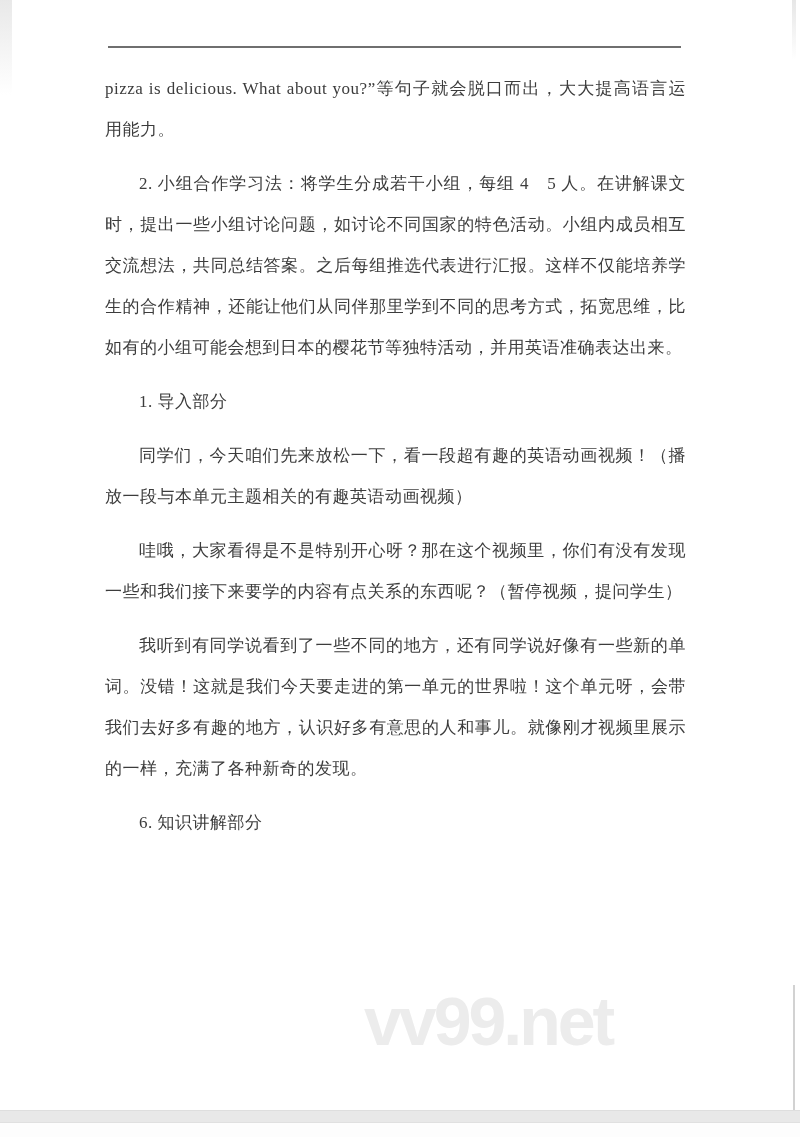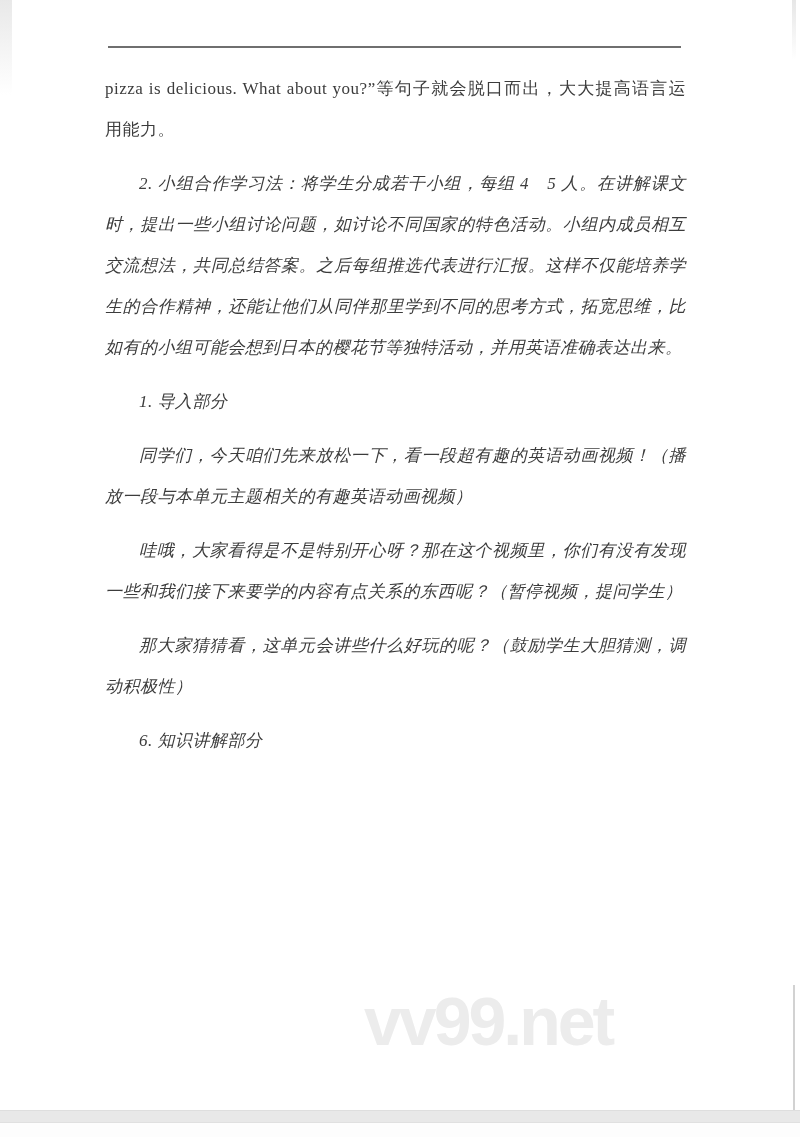--- a/index.html
+++ b/index.html
@@ -57,21 +57,20 @@
     margin: 0 0 13px 0;
     font-size: 17px;
     line-height: 41px;
     letter-spacing: 0.5px;
     text-align: justify;
     text-justify: inter-ideograph;
     font-family: "Liberation Serif", "DejaVu Serif", serif;
   }
   .para.indent {
     text-indent: 2em;
-    font-style: italic;
   }
   .watermark {
     position: absolute;
     left: 364px; top: 983px;
     font-size: 68px;
     line-height: 76px;
     font-weight: 700;
     letter-spacing: -3px;
     color: #ececec;
     font-family: "Liberation Sans", "DejaVu Sans", sans-serif;
@@ -103,21 +102,21 @@
   <div class="edge-right-bottom"></div>
 
   <div class="divider"></div>
 
   <div class="content">
       <p class="para">pizza is delicious. What about you?”等句子就会脱口而出，大大提高语言运用能力。</p>
       <p class="para indent">2. 小组合作学习法：将学生分成若干小组，每组 4　5 人。在讲解课文时，提出一些小组讨论问题，如讨论不同国家的特色活动。小组内成员相互交流想法，共同总结答案。之后每组推选代表进行汇报。这样不仅能培养学生的合作精神，还能让他们从同伴那里学到不同的思考方式，拓宽思维，比如有的小组可能会想到日本的樱花节等独特活动，并用英语准确表达出来。</p>
       <p class="para indent">1. 导入部分</p>
       <p class="para indent">同学们，今天咱们先来放松一下，看一段超有趣的英语动画视频！（播放一段与本单元主题相关的有趣英语动画视频）</p>
       <p class="para indent">哇哦，大家看得是不是特别开心呀？那在这个视频里，你们有没有发现一些和我们接下来要学的内容有点关系的东西呢？（暂停视频，提问学生）</p>
-      <p class="para indent">那大家猜猜看，这单元会讲些什么好玩的呢？（鼓励学生大胆猜测，调动积极性）</p>
+      <p class="para indent">我听到有同学说看到了一些不同的地方，还有同学说好像有一些新的单词。没错！这就是我们今天要走进的第一单元的世界啦！这个单元呀，会带我们去好多有趣的地方，认识好多有意思的人和事儿。就像刚才视频里展示的一样，充满了各种新奇的发现。</p>
       <p class="para indent">6. 知识讲解部分</p>
     </div>
 
   <div class="watermark">vv99.net</div>
 
   <div class="page-separator"></div>
   <div class="next-page"></div>
 </div>
 
 </body></html>

